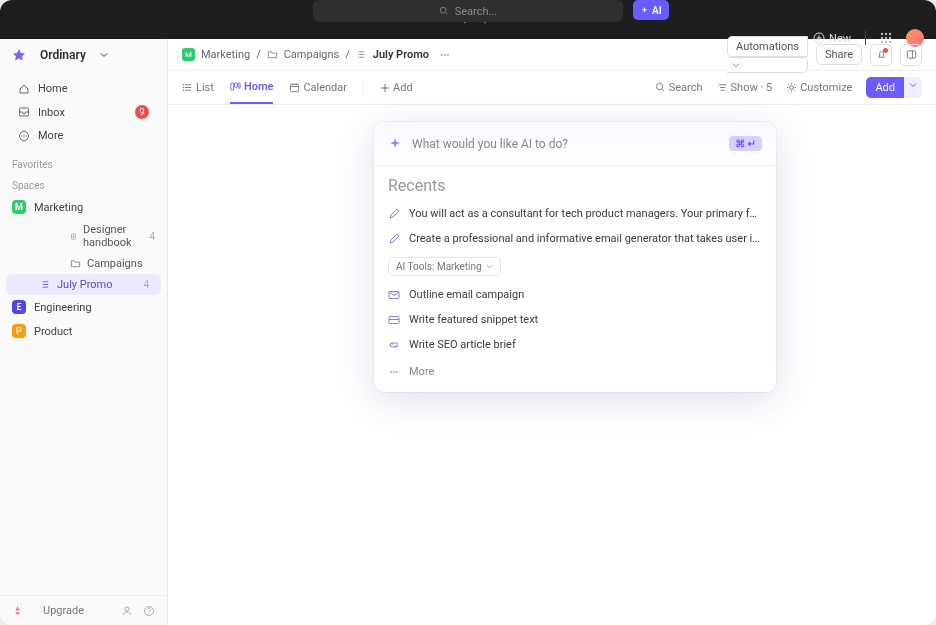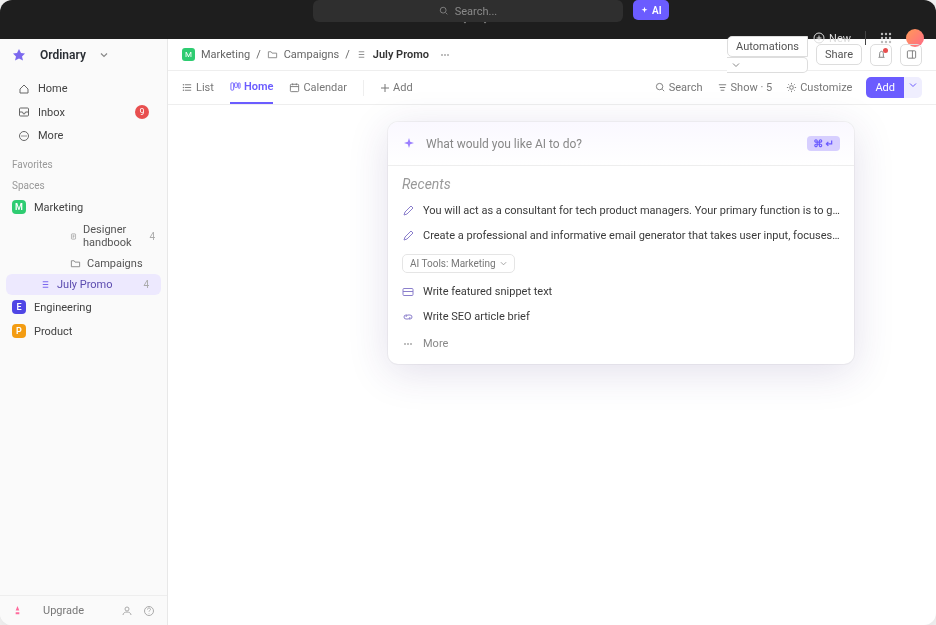--- a/index.html
+++ b/index.html
@@ -55,27 +55,27 @@
 
     .tabs-row { height: 34px; display: flex; align-items: center; padding: 0 14px; border-bottom: 1px solid #eee; gap: 16px; }
     .tab { display: flex; align-items: center; gap: 3px; font-size: 11px; color: #777; cursor: pointer; height: 100%; }
     .tab.active { color: #6b5cff; border-bottom: 2px solid #6b5cff; font-weight: 600; }
     .tab-divider { width: 1px; height: 16px; background: #eee; }
     .tabs-right { margin-left: auto; display: flex; align-items: center; gap: 14px; font-size: 11px; color: #777; }
     .add-btn-primary { background: #6b5cff; color: #fff; border-radius: 5px 0 0 5px; padding: 4px 9px; font-size: 11px; cursor: pointer; }
     .add-btn-dropdown { background: #efeefe; color: #6b5cff; border-radius: 0 5px 5px 0; padding: 4px 5px; cursor: pointer; }
     .add-group { display: flex; }
 
-    .ai-popover { position: absolute; top: 83px; left: 220px; width: 466px; background: #fff; border-radius: 10px; box-shadow: 0 8px 40px rgba(60,40,120,0.15), 0 0 0 1px rgba(0,0,0,0.04); overflow: hidden; }
+    .ai-popover { position: absolute; top: 83px; left: 206px; width: 402px; background: #fff; border-radius: 10px; box-shadow: 0 8px 40px rgba(60,40,120,0.15), 0 0 0 1px rgba(0,0,0,0.04); overflow: hidden; }
     .ai-input-row { display: flex; align-items: center; padding: 14px 14px; gap: 10px; background: linear-gradient(to bottom, #faf8ff, #fff); }
     .ai-sparkle { color: #9b7fff; }
     .ai-placeholder { flex: 1; color: #888; font-size: 12px; }
     .cmd-key { background: #d7cfff; color: #6b5cff; border-radius: 4px; padding: 2px 6px; font-size: 10px; font-weight: 600; }
     .ai-divider { height: 1px; background: #eee; }
-    .ai-section-label { font-size: 14px; color: #999; padding: 10px 14px 6px; font-style: italic; }
+    .ai-section-label { font-size: 16px; color: #999; padding: 10px 14px 6px; }
     .ai-item { display: flex; align-items: center; gap: 9px; padding: 6px 14px; font-size: 11px; color: #3a3a3a; cursor: pointer; }
     .ai-item .icon { color: #8b7fcc; flex-shrink: 0; }
     .ai-item .text { overflow: hidden; text-overflow: ellipsis; white-space: nowrap; }
     .filter-chip { display: inline-flex; align-items: center; gap: 4px; border: 1px solid #e5e5e5; border-radius: 5px; padding: 3px 7px; font-size: 10px; color: #777; margin: 6px 14px; cursor: pointer; }
     .ai-more { display: flex; align-items: center; gap: 9px; padding: 8px 14px 14px; font-size: 11px; color: #888; cursor: pointer; }
 
     svg { display: block; }
   </style>
 </head>
 <body>
@@ -373,20 +373,27 @@
         </div>
         <div class="filter-chip">
           <span>AI Tools: Marketing</span>
           <svg width="7" height="7" viewBox="0 0 8 8">
               <path d="M1 2.5L4 5.5 7 2.5" stroke="#999" fill="none"></path>
             </svg>
         </div>
         <div class="ai-item">
           <svg class="icon" width="12" height="12" viewBox="0 0 12 12">
               <rect x="1" y="2.5" width="10" height="7" rx="1" stroke="currentColor" fill="none"></rect>
+              <path d="M1 3l5 3.5L11 3" stroke="currentColor" fill="none"></path>
+            </svg>
+          <span>Outline email campaign</span>
+        </div>
+        <div class="ai-item">
+          <svg class="icon" width="12" height="12" viewBox="0 0 12 12">
+              <rect x="1" y="2.5" width="10" height="7" rx="1" stroke="currentColor" fill="none"></rect>
               <path d="M1 5.5h10" stroke="currentColor"></path>
             </svg>
           <span>Write featured snippet text</span>
         </div>
         <div class="ai-item">
           <svg class="icon" width="12" height="12" viewBox="0 0 12 12">
               <path d="M4 6a2 2 0 012-2h2a2 2 0 010 4H7M8 6a2 2 0 01-2 2H4a2 2 0 010-4h1" stroke="currentColor" fill="none"></path>
             </svg>
           <span>Write SEO article brief</span>
         </div>

